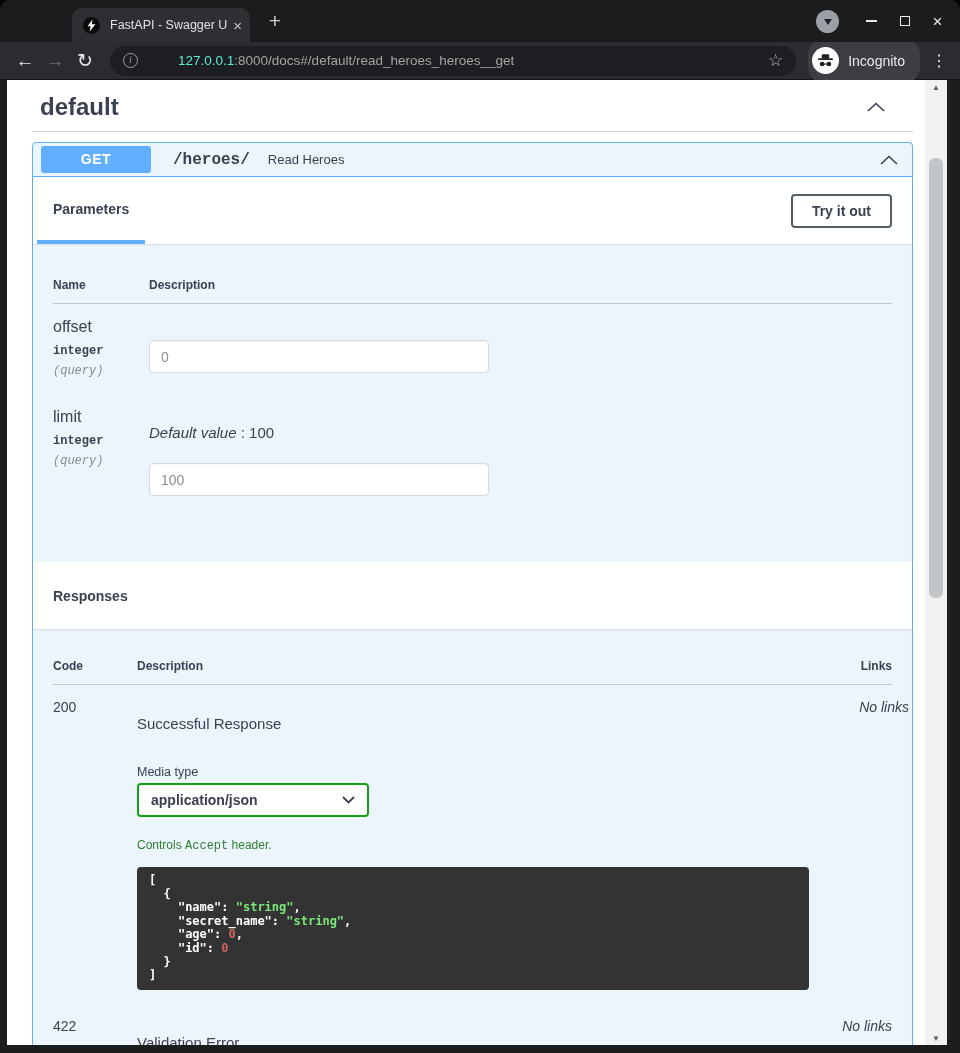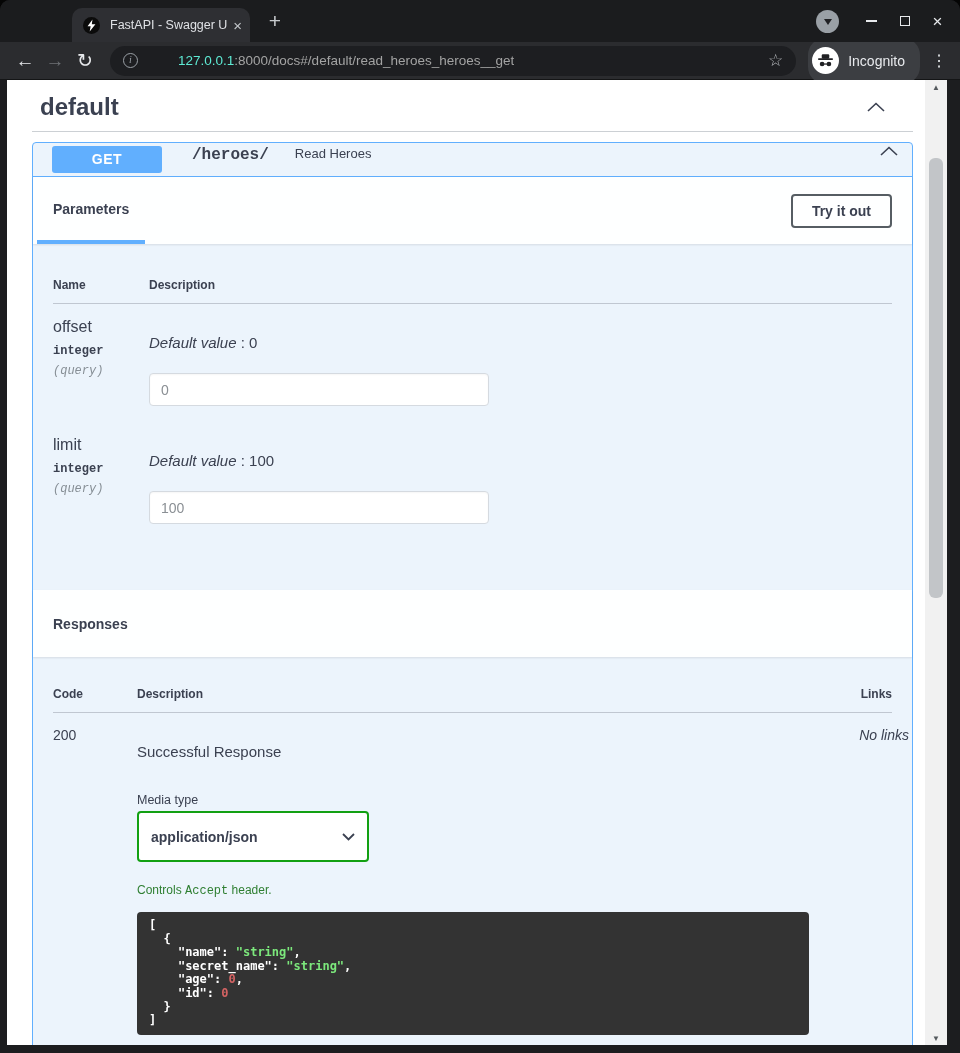--- a/index.html
+++ b/index.html
@@ -67,21 +67,21 @@
   .sb-thumb { position:absolute; top:78px; left:4px; width:14px; height:440px;
     background:#c2c5c8; border-radius:6px; }
 
   
   .swagger { padding:0 12px 0 25px; color:#3b4151; }
   .tag-row { display:flex; align-items:center; justify-content:space-between;
     margin-top:13px; padding:0 28px 10px 8px; border-bottom:1px solid #ccd0d4; }
   .tag-title { font-size:24px; font-weight:700; color:#3b4151; }
 
   .opblock { margin-top:10px; border:1px solid #61affe; border-radius:4px; background:#ecf4fc; }
-  .op-summary { display:flex; padding:3px 14px 3px 19px; border-bottom:1px solid #61affe;gap:8px; }
+  .op-summary { display:flex; align-items:center; padding:3px 14px 3px 8px; border-bottom:1px solid #61affe; }
   .method-badge { background:#61affe; color:#fff; font-weight:700; font-size:14px;
     width:110px; height:27px; line-height:27px; text-align:center; border-radius:3px; flex:none; letter-spacing:.5px; }
   .op-path { margin-left:22px; font-family:"Liberation Mono", monospace; font-weight:700; font-size:16px; color:#3b4151; }
   .op-desc { margin-left:18px; font-size:13px; color:#3b4151; }
   .op-chevron { margin-left:auto; display:flex; }
 
   .sec-header { background:rgba(255,255,255,.94); height:67px; display:flex; align-items:center;
     box-shadow:0 1px 2px rgba(0,0,0,.10); }
   .tab-item { align-self:stretch; display:flex; align-items:center; margin-left:4px; padding:0 16px;
     border-bottom:4px solid #61affe; font-size:14px; font-weight:700; color:#3b4151; }
@@ -105,21 +105,21 @@
 
   .resp-table { padding:0 20px; }
   .rhead { display:grid; grid-template-columns:84px 1fr 100px; padding:30px 0 11px 0;
     border-bottom:1px solid rgba(59,65,81,.25); font-size:12px; font-weight:700; }
   .rhead .links-col { text-align:right; }
   .resp-row { display:grid; grid-template-columns:84px 1fr 100px; padding:14px 0; }
   .r-code { font-size:14px; }
   .r-links { font-size:14px; font-style:italic; text-align:right; }
   .r-title { margin-top:16px; font-size:15px; }
   .media-label { margin-top:33px; font-size:12.5px; }
-  .media-select { margin-top:4px; width:232px; height:51px; border:2px solid #12a012; border-radius:4px;
+  .media-select { margin-top:4px; width:232px; height:34px; border:2px solid #12a012; border-radius:4px;
     background:#fff; display:flex; align-items:center; justify-content:space-between;
     padding:0 12px; font-weight:700; font-size:14px; color:#3b4151; }
   .accept-note { margin-top:21px; font-size:12px; color:#2f7f32; }
   .accept-note code { font-family:"Liberation Mono", monospace; font-size:12px; }
   .ex-tabs { margin-top:13px; display:flex; align-items:center; font-size:12.5px; }
   .ex-active { font-weight:700; color:#3b4151; }
   .ex-divider { width:1px; height:15px; background:#c3c9d0; margin:0 10px; }
   .ex-schema { color:#8a93a2; }
   .code-block { margin-top:14px; width:672px; background:#333333; border-radius:4px; padding:7px 12px;
     font-family:"DejaVu Sans Mono", monospace; font-weight:700; font-size:12px; line-height:13.6px; color:#fff; }
@@ -219,21 +219,20 @@
               <span>Description</span>
             </div>
 
             <div class="param-row">
               <div>
                 <div class="p-name">offset</div>
                 <div class="p-type">integer</div>
                 <div class="p-in">(query)</div>
               </div>
               <div>
-                <div class="p-default"><span class="dv-label">Default value</span><span> : 0</span></div>
                 <input class="p-input" placeholder="0" style="">
               </div>
             </div>
 
             <div class="param-row">
               <div>
                 <div class="p-name">limit</div>
                 <div class="p-type">integer</div>
                 <div class="p-in">(query)</div>
               </div>

